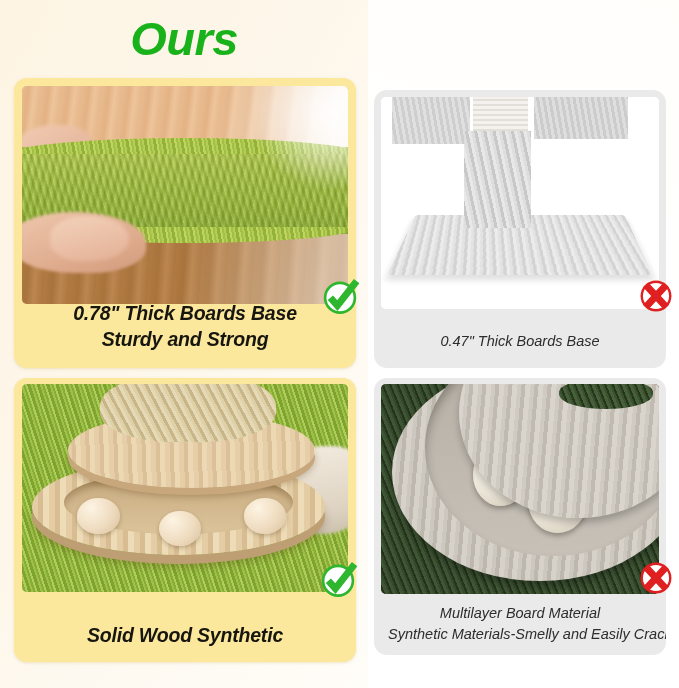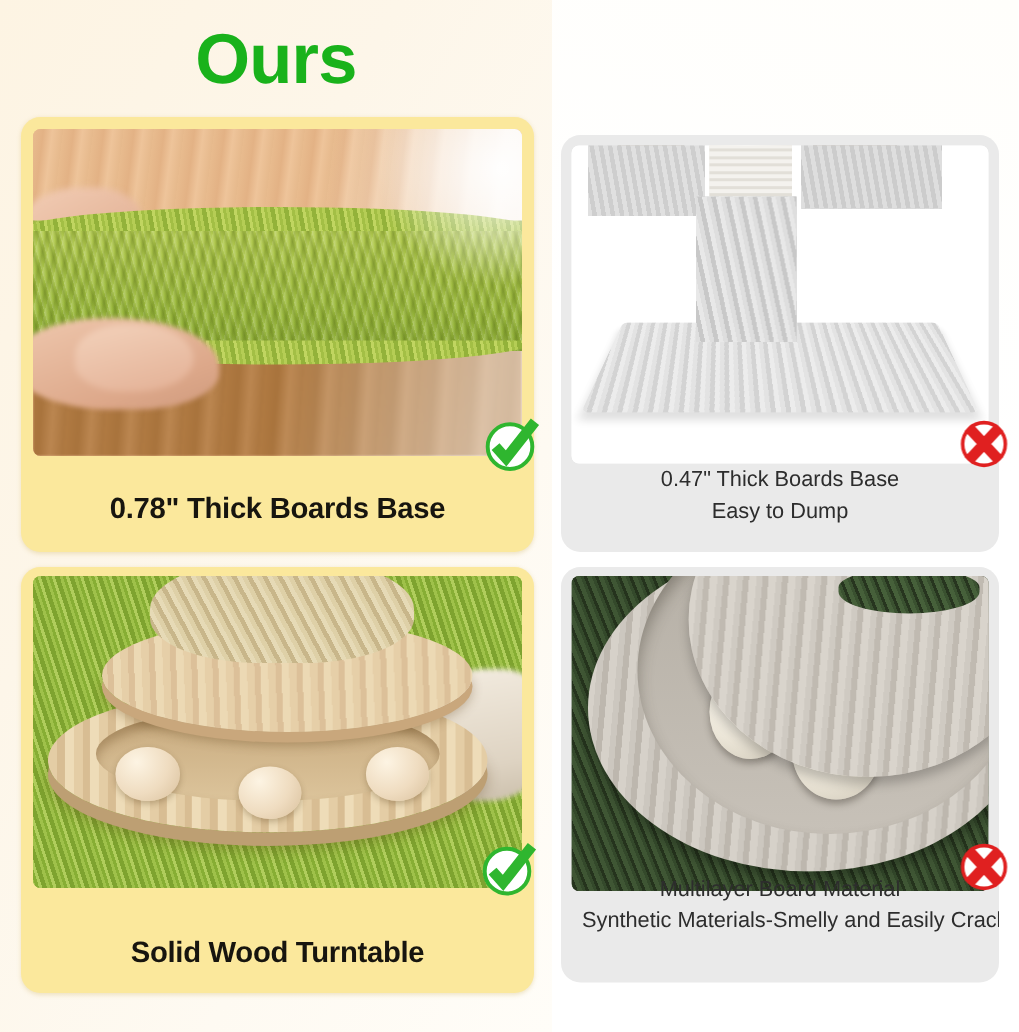--- a/index.html
+++ b/index.html
@@ -16,20 +16,21 @@
     background: #ffffff;
     position: relative;
   }
 
   
   #comparison-root {
     position: absolute;
     inset: 0;
     width: 679px;
     height: 688px;
+    font-style: italic;
   }
 
   .bg-left {
     position: absolute;
     left: 0; top: 0;
     width: 368px; height: 688px;
     background: linear-gradient(120deg, #fdf4e3 0%, #fdf6e9 35%, #fefaf2 70%, #fffdf8 100%);
   }
   .bg-right {
     position: absolute;
@@ -121,21 +122,21 @@
   .card-ours .caption .line {
     font-size: 19.5px;
     font-weight: 700;
     color: #17150f;
     line-height: 26px;
     letter-spacing: -0.2px;
   }
   #card-ours-bottom .caption .line { font-size: 19.5px; }
 
   #card-theirs-top .caption    { bottom: 16px; }
-  #card-theirs-bottom .caption { bottom: 30px; }
+  #card-theirs-bottom .caption { bottom: 10px; }
   .card-theirs .caption .line {
     font-size: 14.5px;
     font-weight: 400;
     color: #2d2d2d;
     line-height: 21px;
   }
 
   
   .badge {
     position: absolute;
@@ -377,54 +378,54 @@
     <div class="photo">
       <div class="ph-wood-bg"></div>
       <div class="ph-wood-lower"></div>
       <div class="ph-hand-left"></div>
       <div class="ph-plush-slab"></div>
       <div class="ph-hand-bottom"></div>
       <div class="ph-sheen"></div>
     </div>
     <div class="caption">
       <span class="line">0.78" Thick Boards Base</span>
+      <span class="line">Sturdy and Strong</span>
     </div>
   </div>
 
   <div class="card card-theirs" id="card-theirs-top">
     <div class="photo">
       <div class="ph-white"></div>
       <div class="ph-shelf-tan-l"></div>
       <div class="ph-shelf-tan-r"></div>
       <div class="ph-shelf-l"></div>
       <div class="ph-shelf-r"></div>
       <div class="ph-sisal-post"></div>
       <div class="ph-gray-plate"></div>
       <div class="ph-gray-post"></div>
     </div>
     <div class="caption">
       <span class="line">0.47" Thick Boards Base</span>
-      <span class="line">Easy to Dump</span>
     </div>
   </div>
 
   <div class="card card-ours" id="card-ours-bottom">
     <div class="photo">
       <div class="ph-carpet"></div>
       <div class="ph-cat-paw"></div>
       <div class="ph-wood-base"></div>
       <div class="ph-base-groove"></div>
       <div class="ball" id="tl-ball-1"></div>
       <div class="ball" id="tl-ball-2"></div>
       <div class="ball" id="tl-ball-3"></div>
       <div class="ph-wood-top-deck"></div>
       <div class="ph-sisal"></div>
     </div>
     <div class="caption">
-      <span class="line">Solid Wood Turntable</span>
+      <span class="line">Solid Wood Synthetic</span>
     </div>
   </div>
 
   <div class="card card-theirs" id="card-theirs-bottom">
     <div class="photo">
       <div class="ph-turf"></div>
       <div class="ph-gray-outer"></div>
       <div class="ph-gray-groove"></div>
       <div class="ball-gray" id="br-ball-1"></div>
       <div class="ball-gray" id="br-ball-2"></div>

